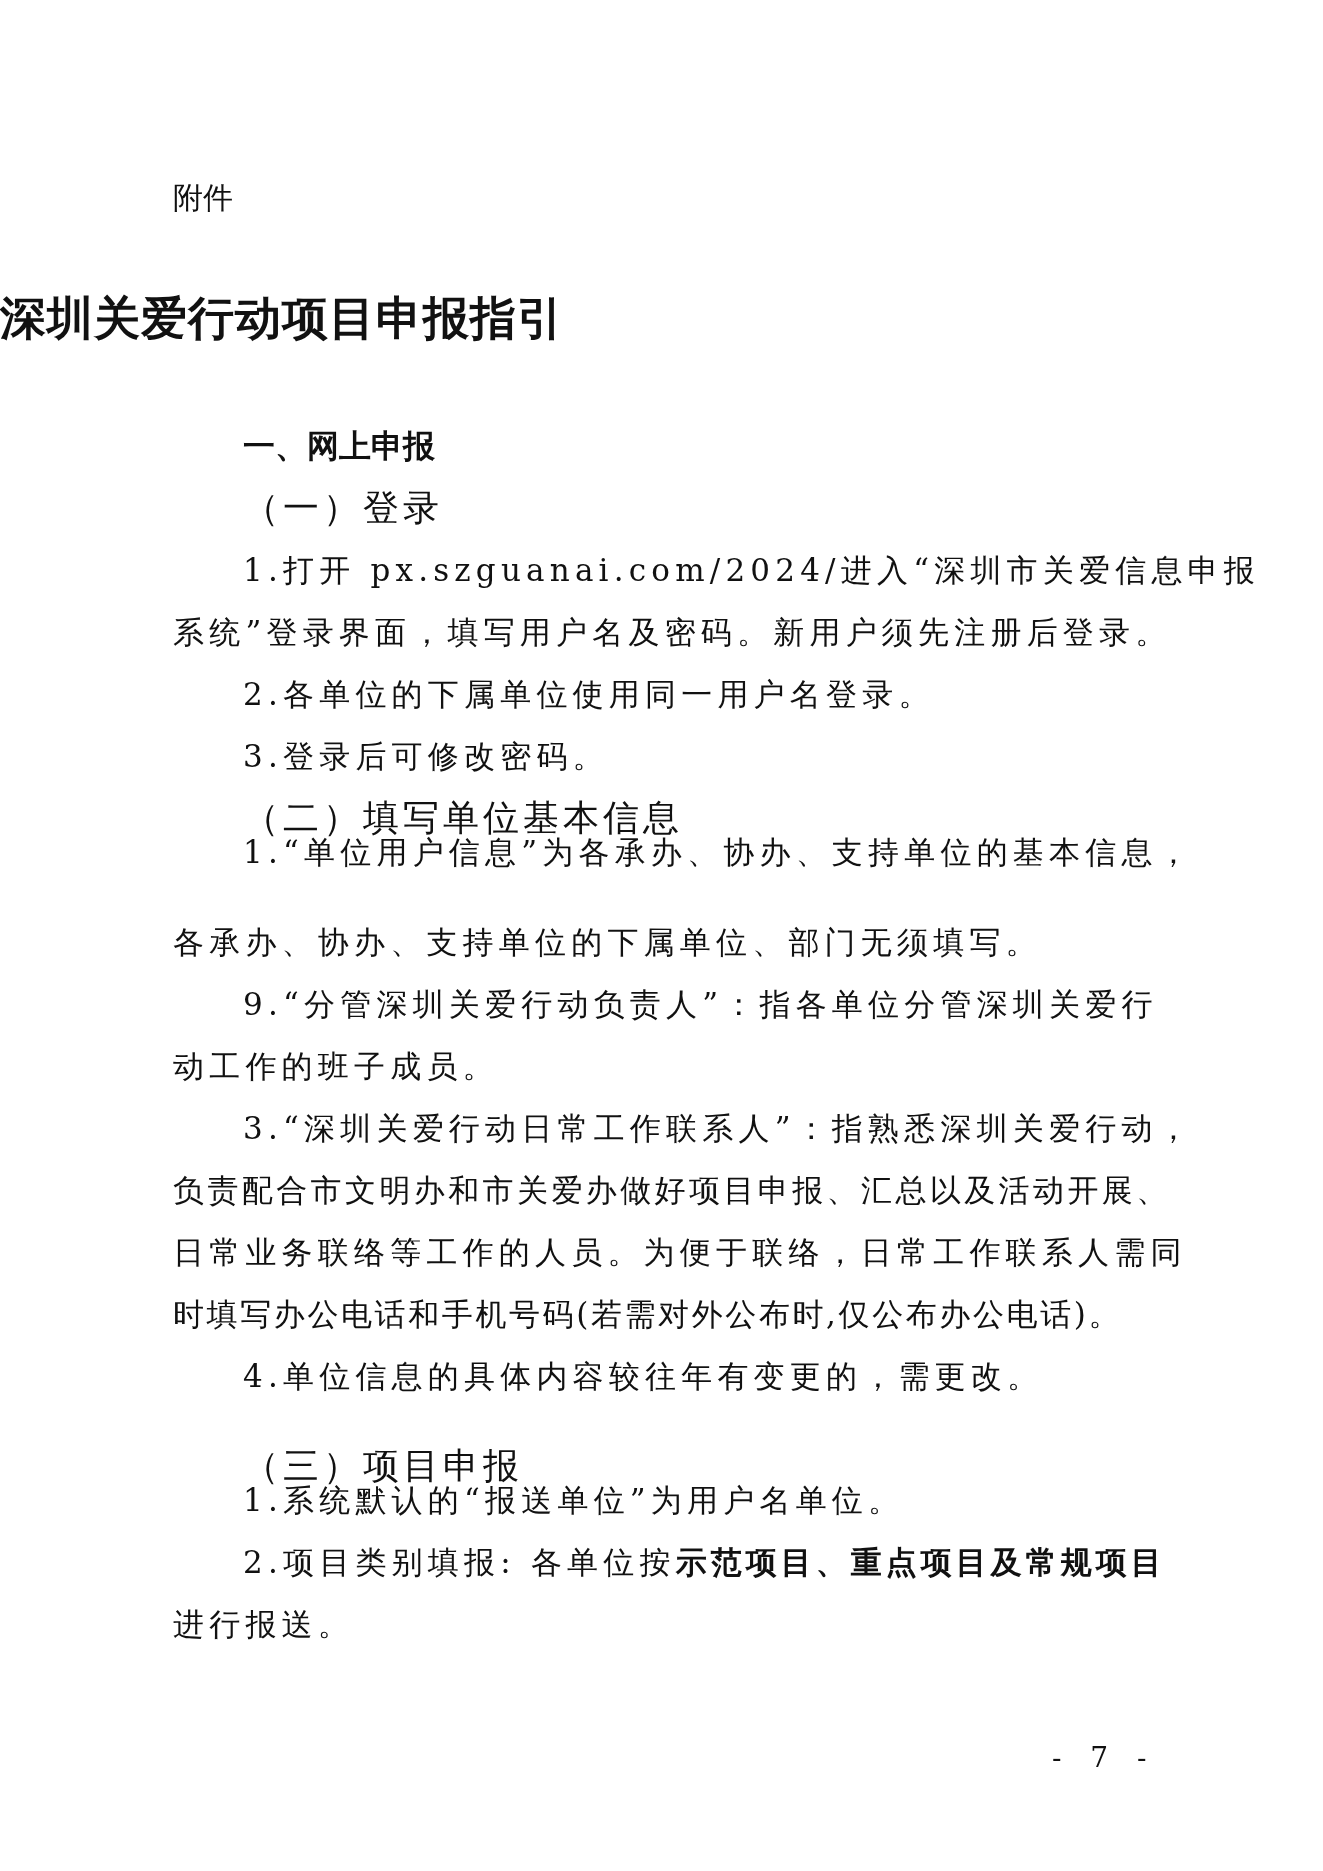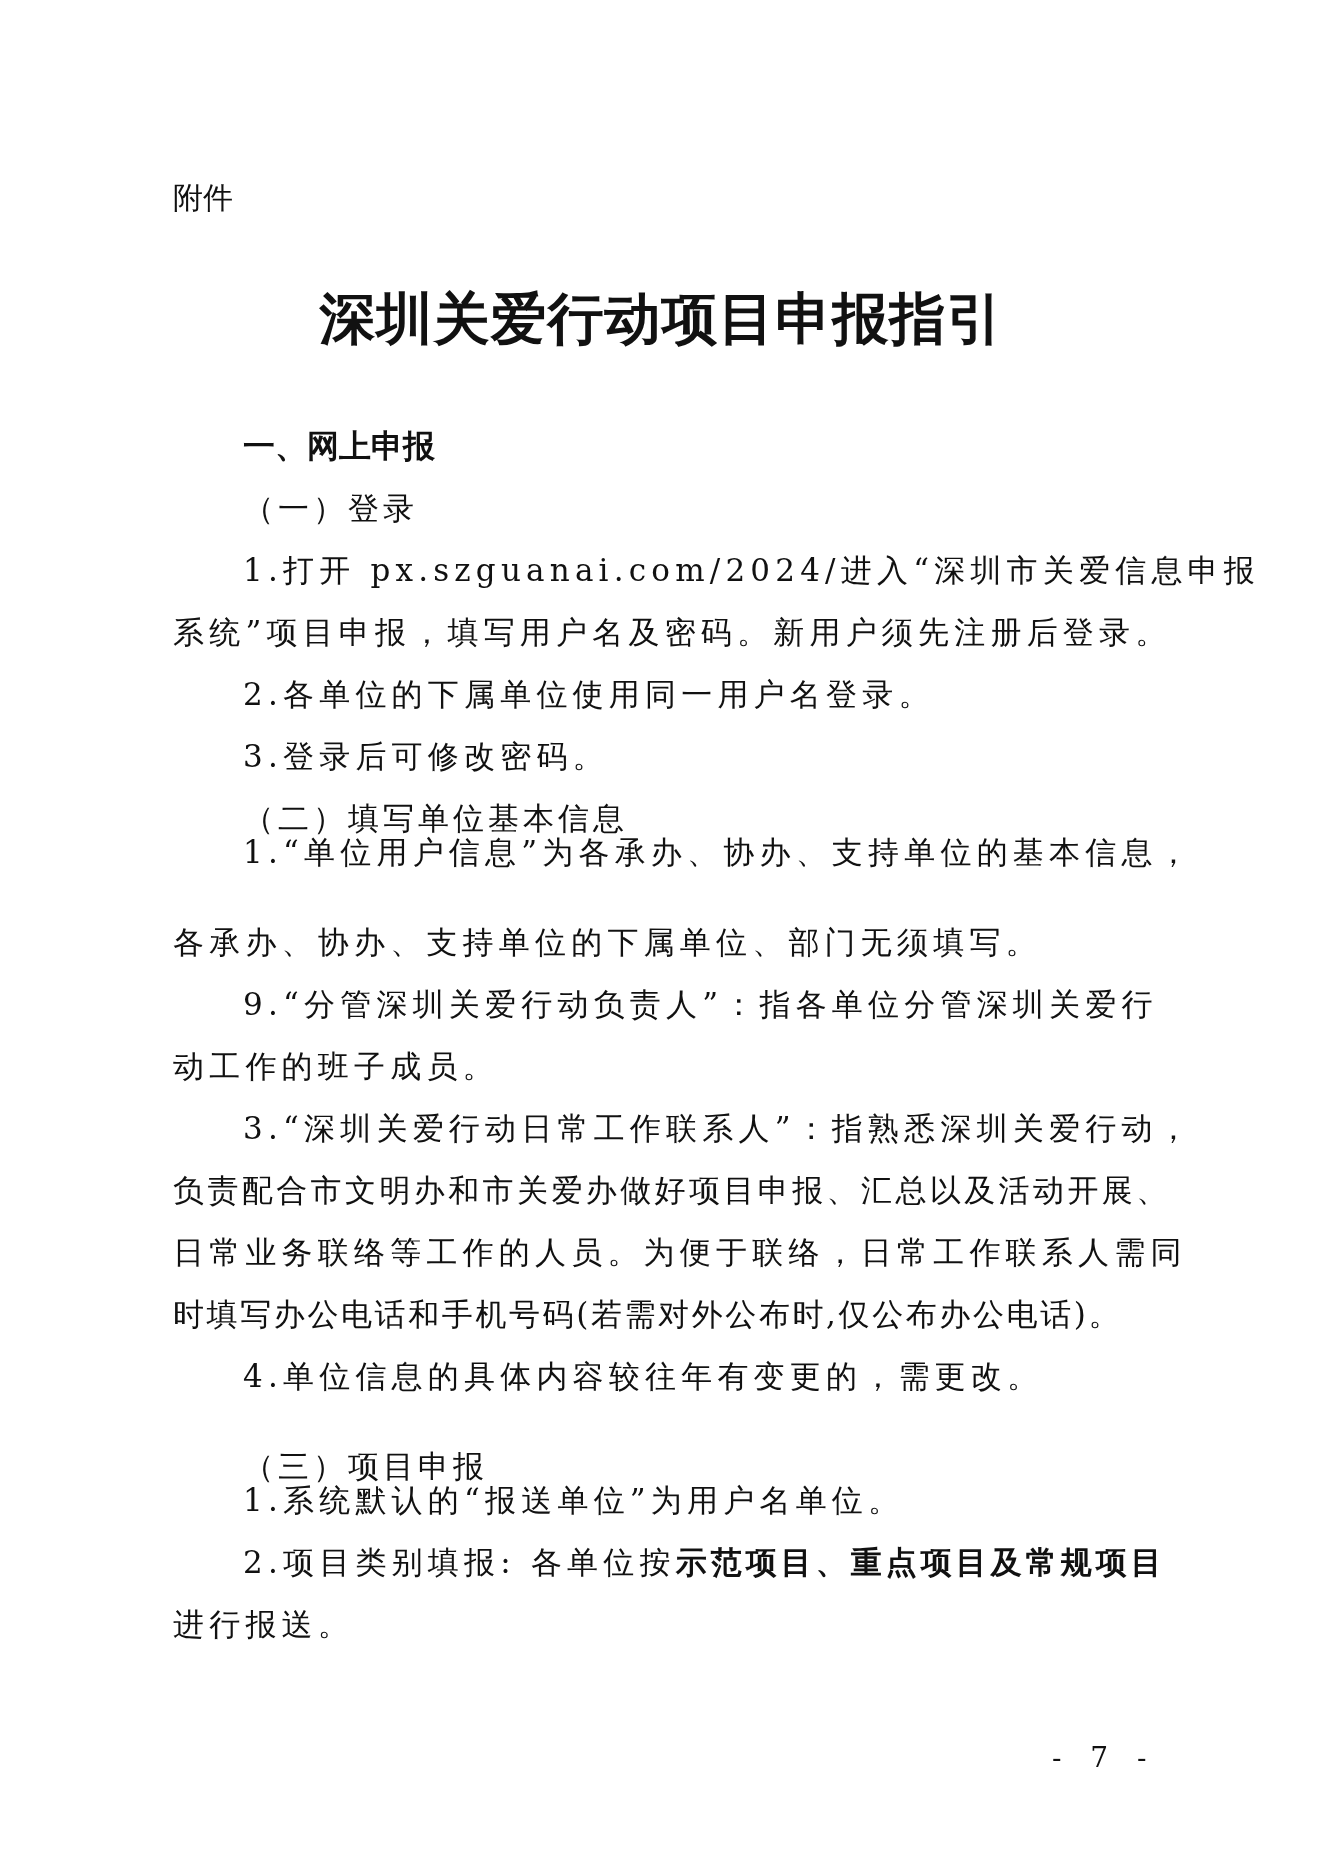--- a/index.html
+++ b/index.html
@@ -1,37 +1,37 @@
 <!DOCTYPE html>
 <html><head>
 <meta charset="utf-8">
 <style>
   html, body { margin: 0; padding: 0; background: #ffffff; }
   body { width: 1323px; height: 1871px; position: relative; overflow: hidden; color: #111111; }
   .abs { position: absolute; white-space: nowrap; }
   .attach { left: 173px; top: 180px; font-family: "DejaVu Sans", sans-serif; font-size: 30px; line-height: 36px; text-align: center; }
-  .title { left: 0; width: 1323px; top: 290px; text-align: center; font-family: "DejaVu Serif", serif; font-weight: bold; font-size: 56px; line-height: 56px; letter-spacing: 1px; }
+  .title { left: 0; width: 1323px; top: 290px; font-family: "DejaVu Serif", serif; font-weight: bold; font-size: 46px; line-height: 56px; letter-spacing: 1px; }
   .h1 { left: 243px; top: 426px; font-family: "DejaVu Sans", sans-serif; font-weight: bold; font-size: 32px; line-height: 40px; }
   .body { font-family: "DejaVu Serif", serif; font-size: 31px; line-height: 40px; letter-spacing: 5.2px; }
-  .h2 { font-family: "DejaVu Serif", serif; font-size: 31px; line-height: 40px; letter-spacing: 4px; }
+  .h2 { font-family: "DejaVu Serif", serif; font-size: 36px; line-height: 40px; letter-spacing: 4px; }
   .bold { font-family: "DejaVu Sans", sans-serif; font-weight: bold; letter-spacing: 4px; }
   .pagenum { left: 1052px; top: 1740px; font-family: "DejaVu Serif", serif; font-size: 28px; line-height: 36px; letter-spacing: 10px; }
 </style>
 </head>
 <body>
 
 <div>
   <div class="abs attach">附件</div>
   <div class="abs title">深圳关爱行动项目申报指引</div>
 
   <div class="abs h1">一、网上申报</div>
 
   <div class="abs h2" style="left:243px; top:488px;">（一）登录</div>
   <div class="abs body" style="left:243px; top:550px;">1.打开 px.szguanai.com/2024/进入“深圳市关爱信息申报</div>
-  <div class="abs body" style="left:173px; top:612px;">系统”项目申报，填写用户名及密码。新用户须先注册后登录。</div>
+  <div class="abs body" style="left:173px; top:612px;">系统”登录界面，填写用户名及密码。新用户须先注册后登录。</div>
   <div class="abs body" style="left:243px; top:674px;">2.各单位的下属单位使用同一用户名登录。</div>
   <div class="abs body" style="left:243px; top:736px;">3.登录后可修改密码。</div>
 
   <div class="abs h2" style="left:243px; top:798px;">（二）填写单位基本信息</div>
   <div class="abs body" style="left:243px; top:832px;">1.“单位用户信息”为各承办、协办、支持单位的基本信息，</div>
   <div class="abs body" style="left:173px; top:922px;">各承办、协办、支持单位的下属单位、部门无须填写。</div>
   <div class="abs body" style="left:243px; top:984px;">9.“分管深圳关爱行动负责人”：指各单位分管深圳关爱行</div>
   <div class="abs body" style="left:173px; top:1046px;text-align:right;">动工作的班子成员。</div>
   <div class="abs body" style="left:243px; top:1108px;">3.“深圳关爱行动日常工作联系人”：指熟悉深圳关爱行动，</div>
   <div class="abs body" style="left:173px; top:1170px; letter-spacing:3.4px;">负责配合市文明办和市关爱办做好项目申报、汇总以及活动开展、</div>

